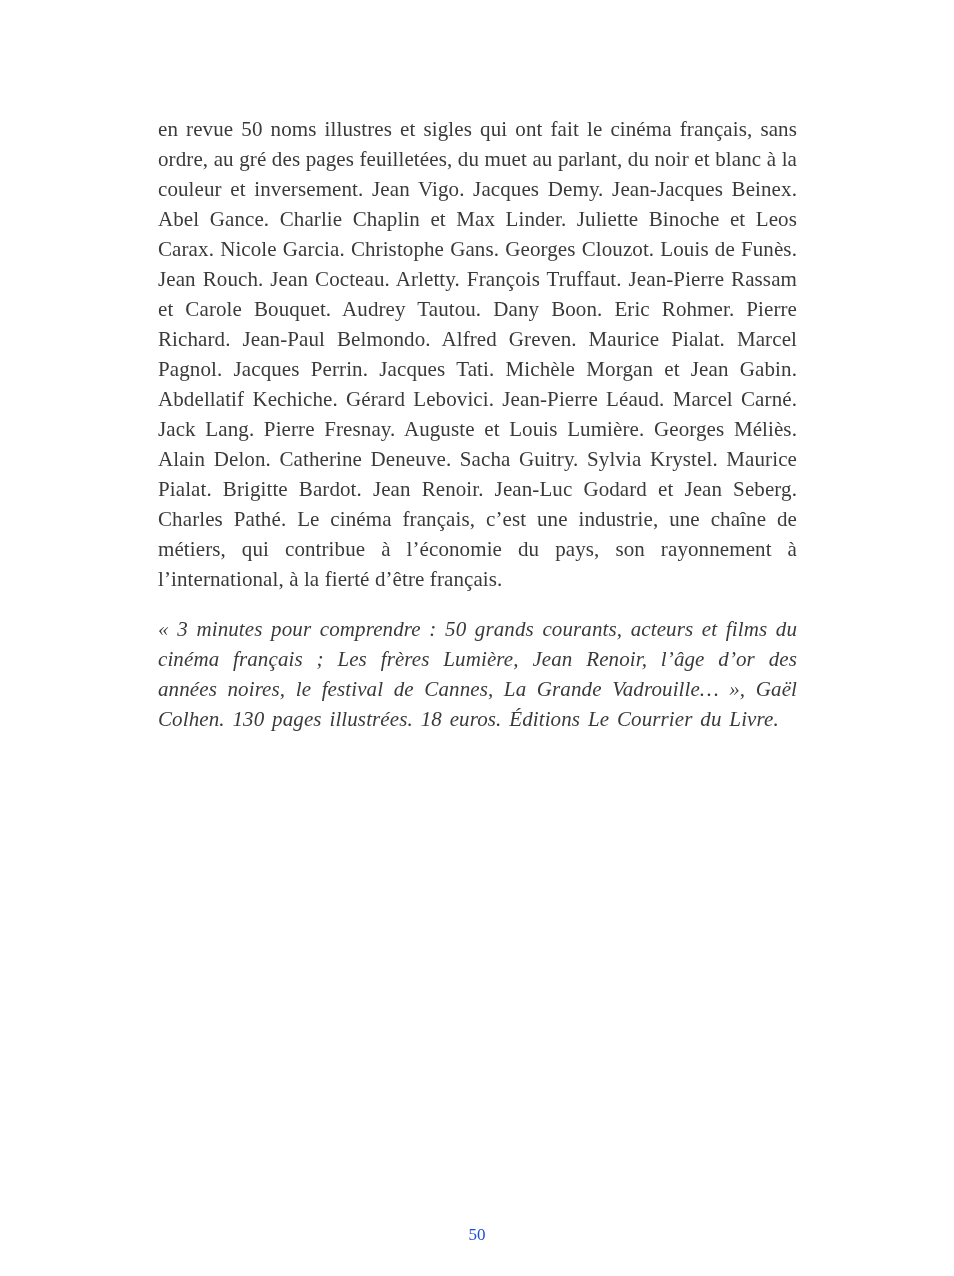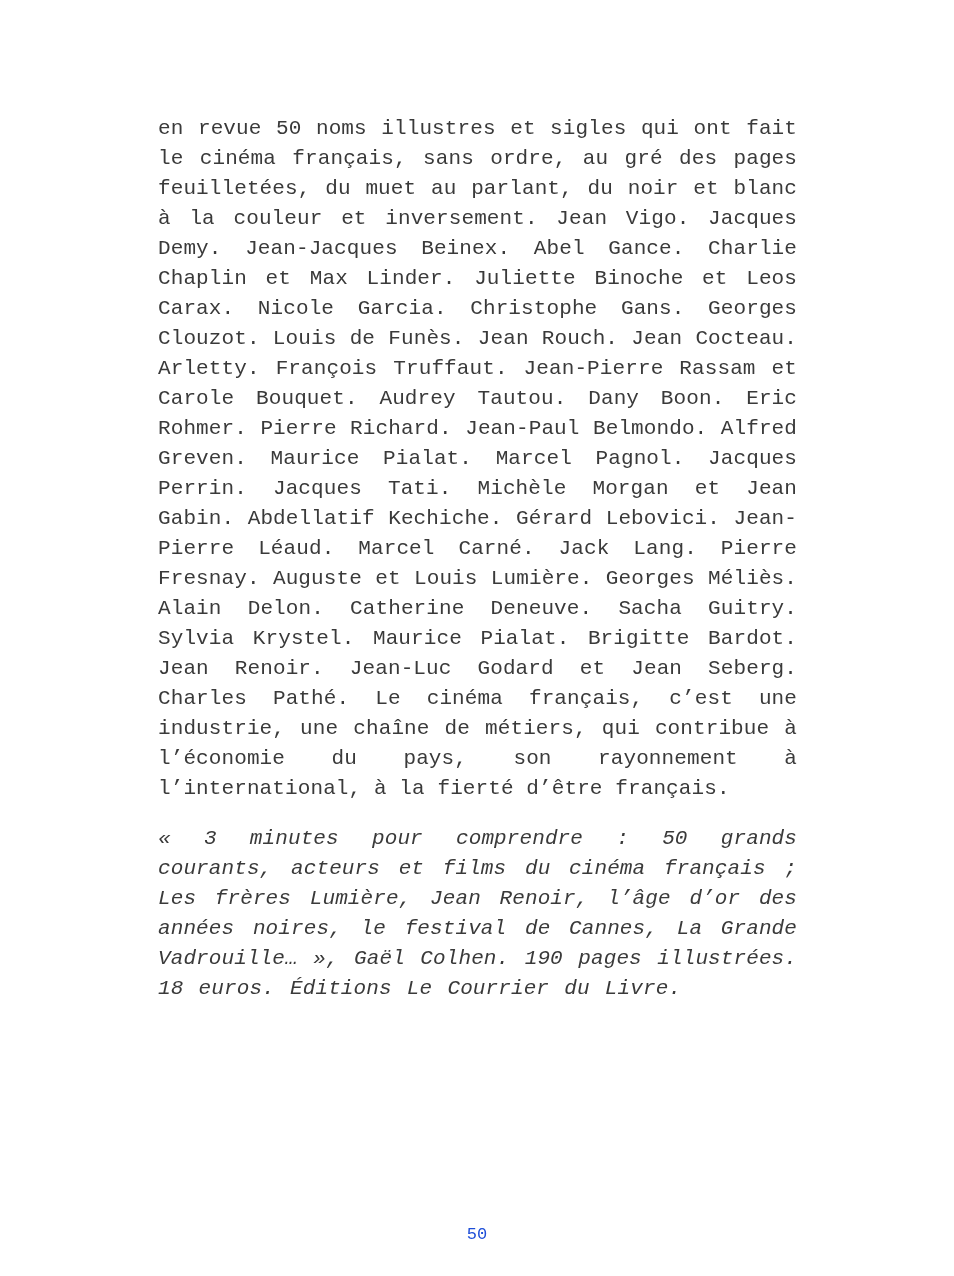--- a/index.html
+++ b/index.html
@@ -7,21 +7,21 @@
     padding: 0;
     background: #ffffff;
   }
   .page {
     position: relative;
     width: 954px;
     height: 1276px;
     background: #ffffff;
     box-sizing: border-box;
     padding: 114px 157px 0 158px;
-    font-family: Liberation Mono, monospace;
+    font-family: Liberation Serif, serif;
     overflow: hidden;
     border-radius: 21px;
   }
   .body-text {
     margin: 0;
     font-size: 21px;
     line-height: 30px;
     text-align: justify;
     color: #3a3a3a;
     letter-spacing: 0.1px;
@@ -45,15 +45,15 @@
     font-size: 17px;
     line-height: 1;
     color: #1d4ed8;
   }
 </style>
 </head>
 <body>
 
 <div class="page">
   <p class="body-text">en revue 50 noms illustres et sigles qui ont fait le cinéma français, sans ordre, au gré des pages feuilletées, du muet au parlant, du noir et blanc à la couleur et inversement. Jean Vigo. Jacques Demy. Jean-Jacques Beinex. Abel Gance. Charlie Chaplin et Max Linder. Juliette Binoche et Leos Carax. Nicole Garcia. Christophe Gans. Georges Clouzot. Louis de Funès. Jean Rouch. Jean Cocteau. Arletty. François Truffaut. Jean-Pierre Rassam et Carole Bouquet. Audrey Tautou. Dany Boon. Eric Rohmer. Pierre Richard. Jean-Paul Belmondo. Alfred Greven. Maurice Pialat. Marcel Pagnol. Jacques Perrin. Jacques Tati. Michèle Morgan et Jean Gabin. Abdellatif Kechiche. Gérard Lebovici. Jean-Pierre Léaud. Marcel Carné. Jack Lang. Pierre Fresnay. Auguste et Louis Lumière. Georges Méliès. Alain Delon. Catherine Deneuve. Sacha Guitry. Sylvia Krystel. Maurice Pialat. Brigitte Bardot. Jean Renoir. Jean-Luc Godard et Jean Seberg. Charles Pathé. Le cinéma français, c’est une industrie, une chaîne de métiers, qui contribue à l’économie du pays, son rayonnement à l’international, à la fierté d’être français.</p>
-  <p class="reference-text">« 3 minutes pour comprendre : 50 grands courants, acteurs et films du cinéma français ; Les frères Lumière, Jean Renoir, l’âge d’or des années noires, le festival de Cannes, La Grande Vadrouille… », Gaël Colhen. 190 pages illustrées. 18 euros. Éditions Le Courrier du Livre.</p>
+  <p class="reference-text">« 3 minutes pour comprendre : 50 grands courants, acteurs et films du cinéma français ; Les frères Lumière, Jean Renoir, l’âge d’or des années noires, le festival de Cannes, La Grande Vadrouille… », Gaël Colhen. 130 pages illustrées. 18 euros. Éditions Le Courrier du Livre.</p>
   <div class="page-number">50</div>
 </div>
 
 </body></html>

